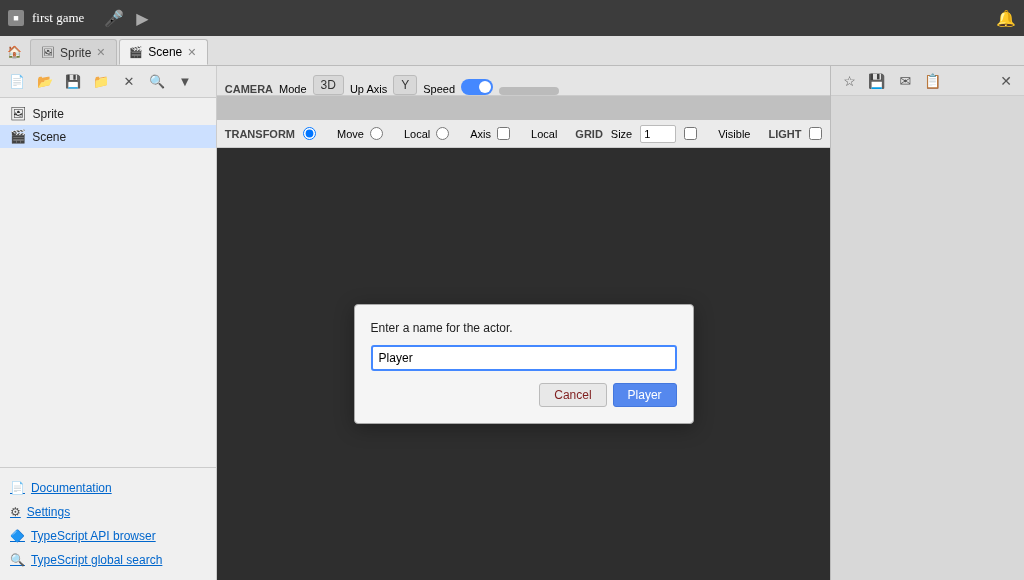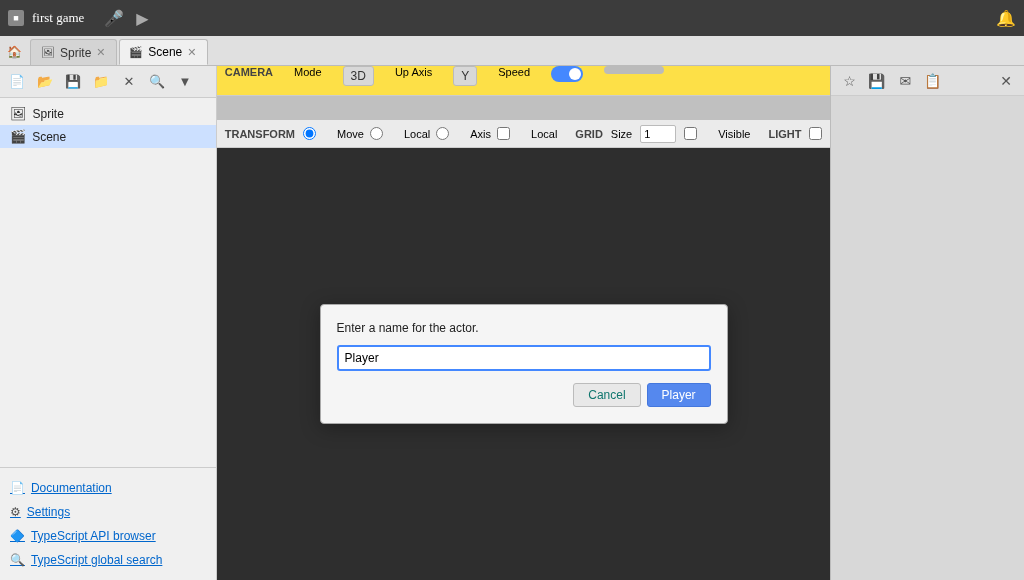--- a/index.html
+++ b/index.html
@@ -132,26 +132,26 @@
     #main-area {
       flex: 1;
       display: flex;
       flex-direction: column;
       background: #c0c0c0;
     }
 
     
     #camera-toolbar {
       height: 30px;
-      background: #fde047;
+      background: #e5e5e5;
       border-bottom: 1px solid #ccc;
       display: flex;
-      align-items: flex-start;
+      align-items: flex-end;
       padding: 0 8px;
-      gap: 21px;
+      gap: 6px;
       font-size: 11px;
     }
     .toolbar-label { font-weight: 600; color: #444; font-size: 11px; }
     .toolbar-btn {
       padding: 2px 7px;
       background: #d8d8d8;
       border: 1px solid #bbb;
       border-radius: 3px;
       cursor: pointer;
       font-size: 12px;
@@ -248,21 +248,21 @@
       display: flex;
       align-items: center;
       justify-content: center;
       z-index: 100;
     }
     #dialog {
       background: #f5f5f5;
       border: 1px solid #aaa;
       border-radius: 4px;
       padding: 16px;
-      width: 408px;
+      width: 340px;
       box-shadow: 0 4px 20px rgba(0,0,0,0.3);
     }
     #dialog-title {
       font-size: 12px;
       color: #222;
       margin-bottom: 10px;
     }
     #dialog-input {
       width: 100%;
       height: 26px;
@@ -279,21 +279,21 @@
       justify-content: flex-end;
       gap: 6px;
     }
     .dialog-btn {
       padding: 4px 14px;
       border-radius: 3px;
       cursor: pointer;
       font-size: 12px;
       border: 1px solid #bbb;
       background: #e8e8e8;
-      color: #0f766e;
+      color: #7f1d1d;
     }
     .dialog-btn.primary {
       background: #5588ee;
       color: white;
       border-color: #4477dd;
     }
 
     
     #bell-area {
       margin-left: auto;

